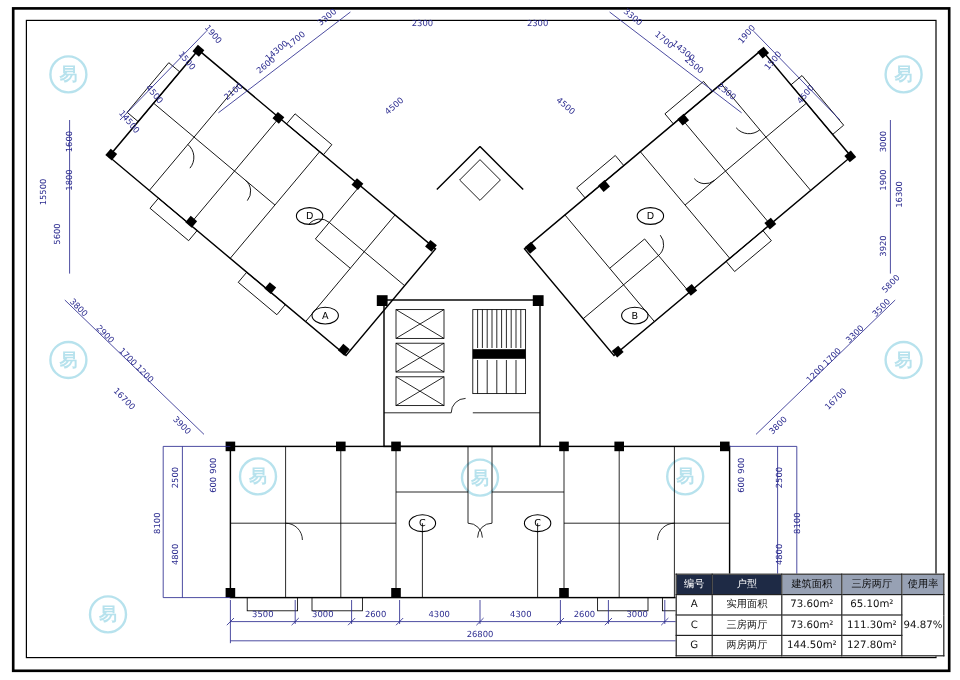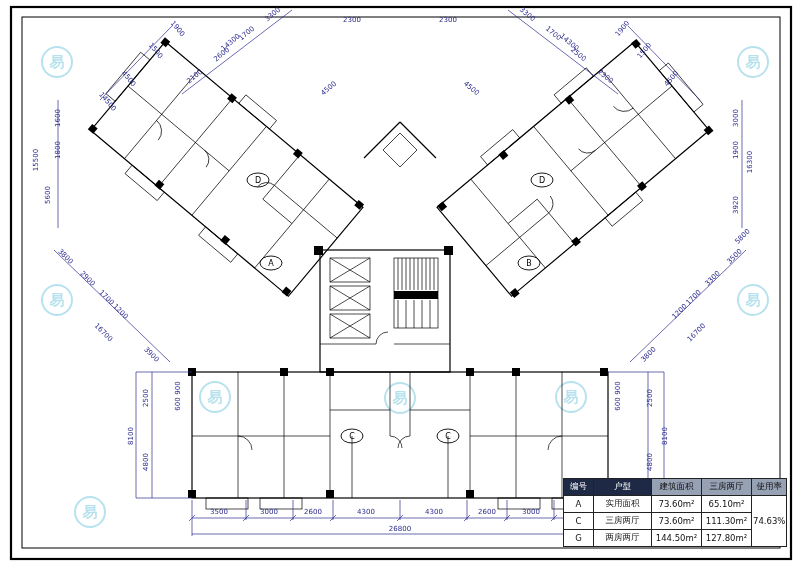--- a/index.html
+++ b/index.html
@@ -262,21 +262,21 @@
         <td class="hdark">户型</td>
         <td class="hgray">建筑面积</td>
         <td class="hgray">三房两厅</td>
         <td class="hgray">使用率</td>
       </tr>
       <tr>
         <td>A</td>
         <td>实用面积</td>
         <td>73.60m²</td>
         <td>65.10m²</td>
-        <td rowspan="3">74.63%</td>
+        <td rowspan="3">94.87%</td>
       </tr>
       <tr>
         <td>C</td>
         <td>三房两厅</td>
         <td>73.60m²</td>
         <td>111.30m²</td>
       </tr>
       <tr>
         <td>G</td>
         <td>两房两厅</td>

